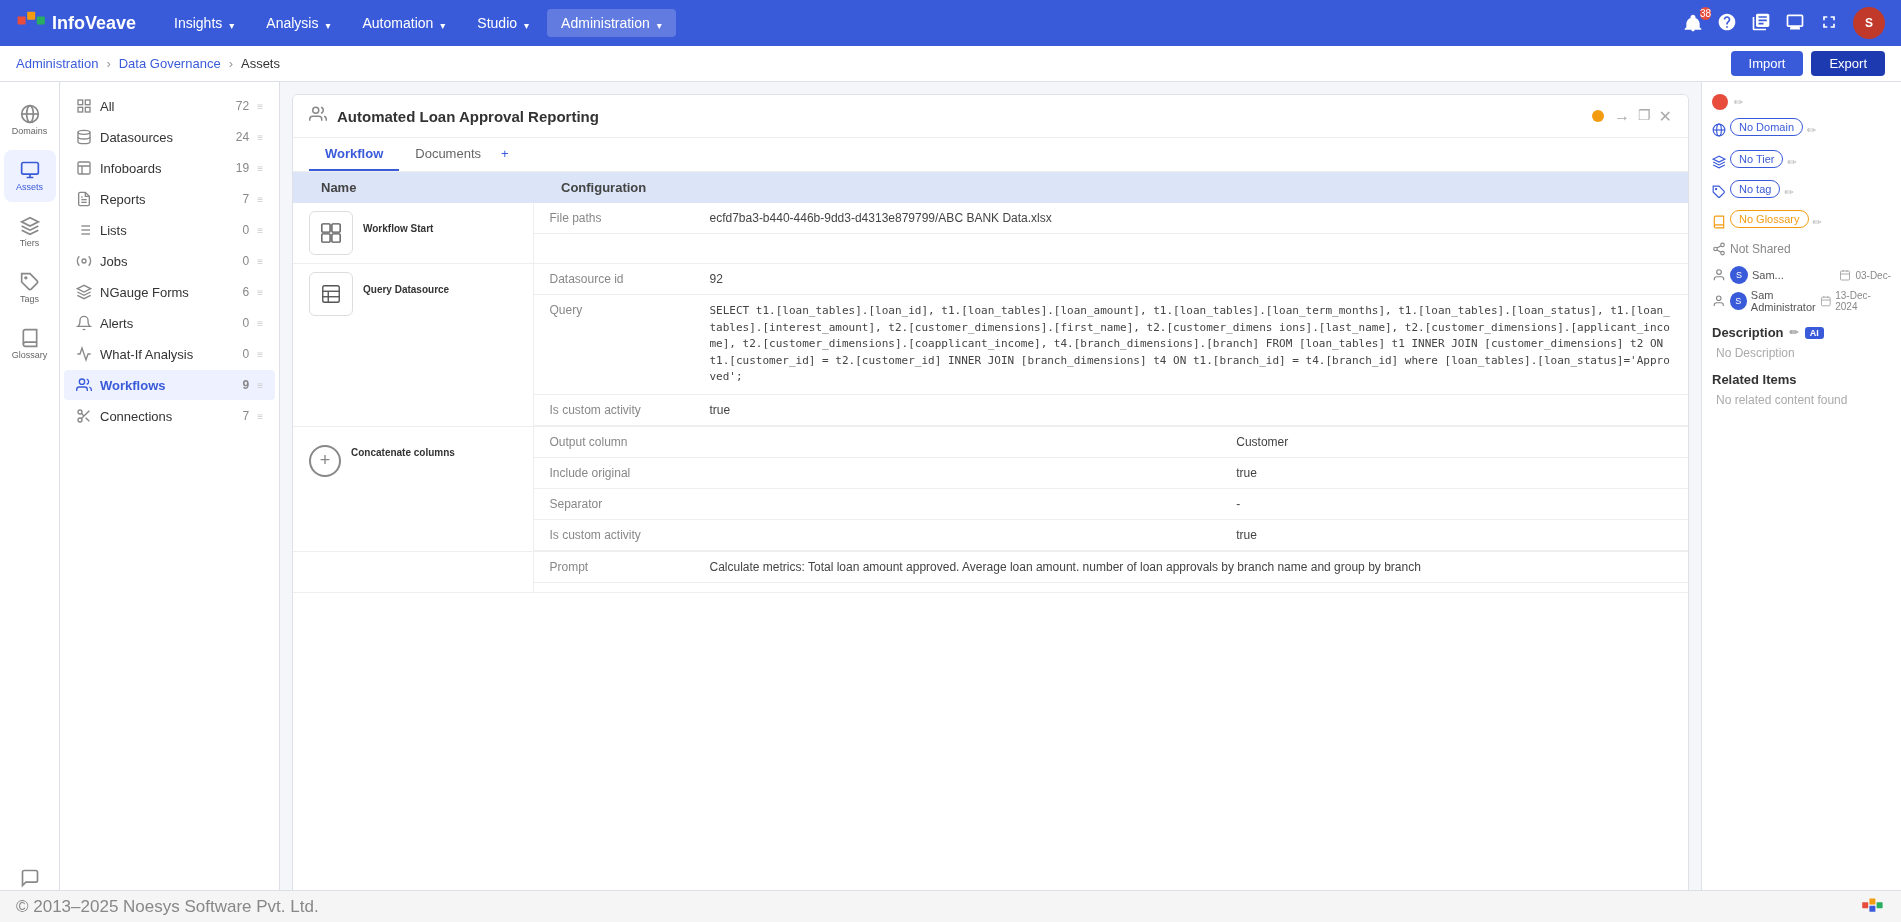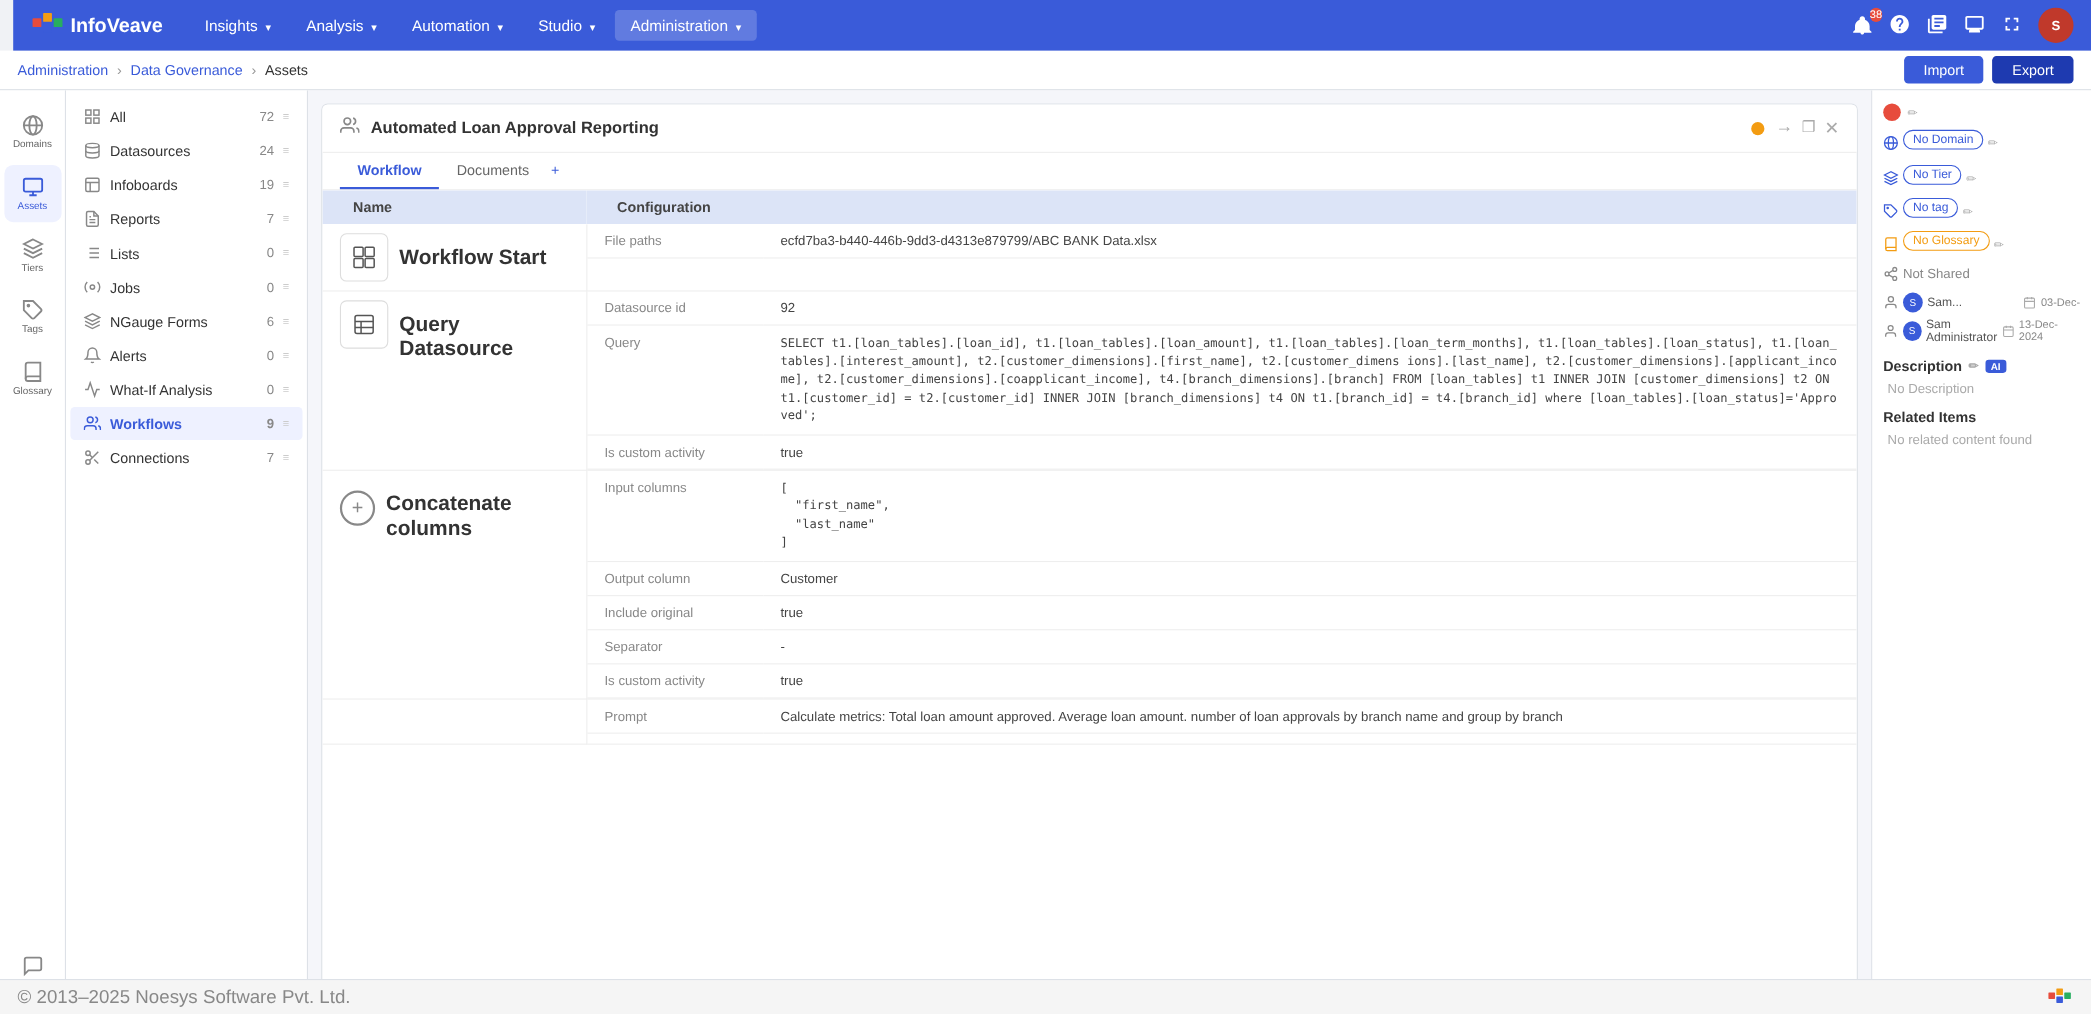--- a/index.html
+++ b/index.html
@@ -6,21 +6,20 @@
     body { font-family: 'Segoe UI', Arial, sans-serif; font-size: 13px; background: #f0f2f5; overflow: hidden; }
 
     
     .top-nav {
       background: #3a5bd9;
       display: flex;
       align-items: center;
       padding: 0 16px;
       height: 46px;
       position: relative;
-      margin-left: 12px;
     }
     .logo {
       display: flex; align-items: center; gap: 4px;
       color: white; font-size: 18px; font-weight: 700;
       margin-right: 24px;
     }
     .logo-icon { width: 32px; height: 32px; }
     .nav-items { display: flex; gap: 4px; flex: 1; }
     .nav-item {
       color: white; padding: 6px 14px; border-radius: 4px;
@@ -152,21 +151,21 @@
       position: sticky; top: 0;
     }
     .wf-table td { padding: 7px 16px; font-size: 12px; color: #444; border-bottom: 1px solid #eee; vertical-align: top; margin-top: 20px; }
     .activity-cell { display: flex; align-items: flex-start; gap: 10px; padding: 8px 16px; }
     .activity-icon-box {
       width: 44px; height: 44px; border: 1px solid #ddd; border-radius: 6px;
       display: flex; align-items: center; justify-content: center;
       background: white; flex-shrink: 0;
     }
     .activity-icon-box svg { width: 22px; height: 22px; }
-    .activity-name { font-size: 19px; font-weight: 600; color: #333; margin-top: 12px; }
+    .activity-name { font-size: 10px; font-weight: 600; color: #333; margin-top: 12px; }
     .plus-icon-box {
       width: 32px; height: 32px; border: 2px solid #888; border-radius: 50%;
       display: flex; align-items: center; justify-content: center;
       color: #888; font-size: 18px; flex-shrink: 0; margin-top: 10px;
     }
     .code-text { font-family: monospace; font-size: 11px; color: #444; word-break: break-all; line-height: 1.5; }
 
     
     .right-panel {
       width: 200px;
@@ -549,24 +548,20 @@
             <tr>
               <td rowspan="1" style="padding:0; vertical-align:top; border-right:1px solid #eee;">
                 <div class="activity-cell">
                   <div class="plus-icon-box">+</div>
                   <span class="activity-name">Concatenate columns</span>
                 </div>
               </td>
               <td style="padding:0; vertical-align:top;">
                 <table style="width:100%;border-collapse:collapse;">
                   <tbody>
-                      <tr>
-                        <td style="padding:8px 16px;border-bottom:1px solid #eee;font-size:12px;color:#888;width:160px;vertical-align:top;">Input columns</td>
-                        <td style="padding:8px 16px;border-bottom:1px solid #eee;font-size:12px;"><span class="code-text">[<br>&nbsp;&nbsp;"first_name",<br>&nbsp;&nbsp;"last_name"<br>]</span></td>
-                      </tr>
                   <tr>
                         <td style="padding:8px 16px;border-bottom:1px solid #eee;font-size:12px;color:#888;vertical-align:top;">Output column</td>
                         <td style="padding:8px 16px;border-bottom:1px solid #eee;font-size:12px;color:#444;">Customer</td>
                       </tr>
                   <tr>
                         <td style="padding:8px 16px;border-bottom:1px solid #eee;font-size:12px;color:#888;vertical-align:top;">Include original</td>
                         <td style="padding:8px 16px;border-bottom:1px solid #eee;font-size:12px;color:#444;">true</td>
                       </tr>
                   <tr>
                         <td style="padding:8px 16px;border-bottom:1px solid #eee;font-size:12px;color:#888;vertical-align:top;">Separator</td>

